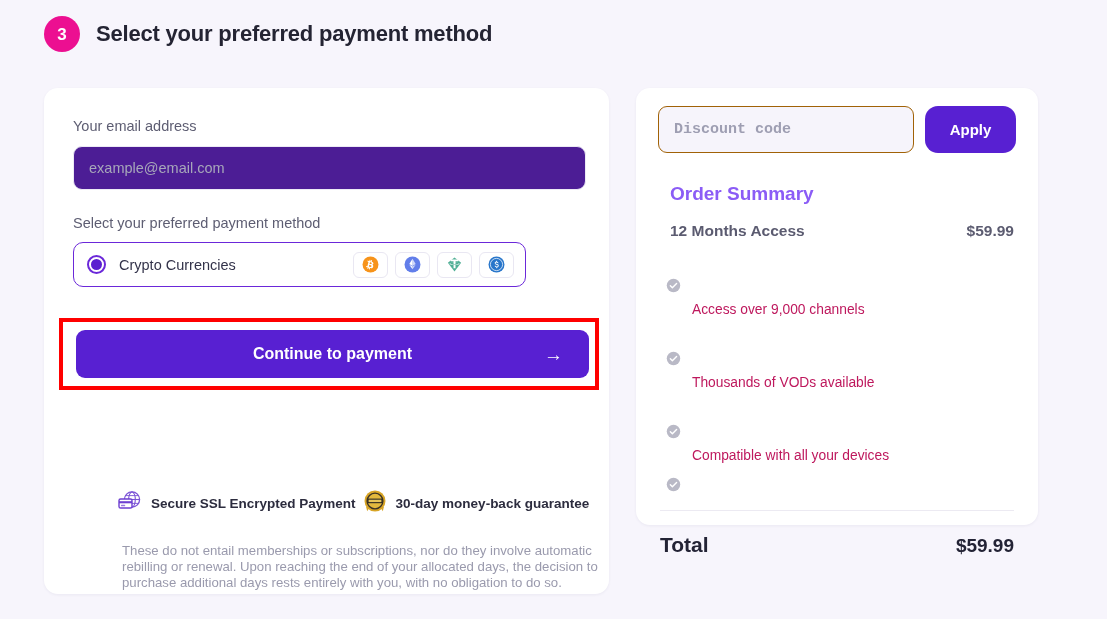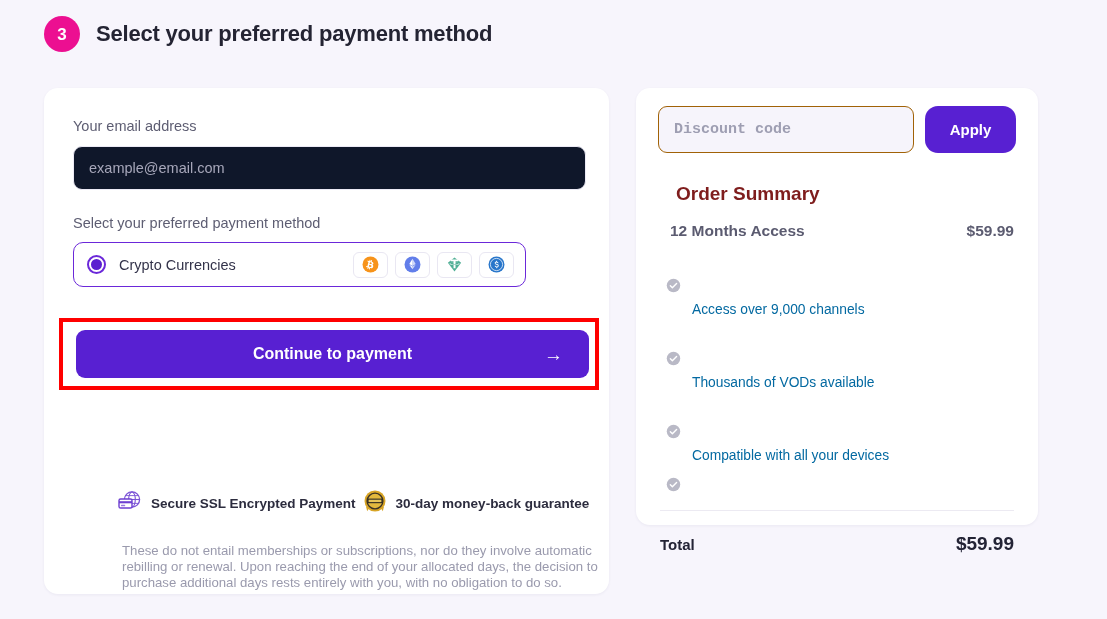--- a/index.html
+++ b/index.html
@@ -40,21 +40,21 @@
   .card-right { left: 636px; top: 88px; width: 402px; height: 437px; }
 
   
   .left-inner { padding: 30px 29px 0 29px; }
 
   .field-label {
     font-size: 14.5px; color: #5d5d72; margin-bottom: 12px;
   }
   .email-input {
     width: 513px; height: 44px;
-    background: #0f172a;
+    background: #4c1d95;
     border: 1px solid #eceaf5;
     border-radius: 9px;
     padding: 4px 15px;
     font-family: "Liberation Sans", sans-serif;
     font-size: 14.5px; color: #a7a7ba;
     outline: none;
   }
   .email-input::placeholder { color: #a7a7ba; }
 
   .section-label {
@@ -140,46 +140,46 @@
   }
   .discount-input::placeholder { color: #9e9eb2; font-weight: bold; }
   .apply-btn {
     width: 91px; height: 47px;
     background: #5820d2; border: none; border-radius: 13px;
     color: #fff; font-family: "Liberation Sans", sans-serif;
     font-size: 15px; font-weight: bold; cursor: pointer;
   }
 
   .summary-title {
-    font-size: 19px; font-weight: bold; color: #7f1d1d;
-    margin: 30px 0 0 18px;
+    font-size: 19px; font-weight: bold; color: #8b5cf6;
+    margin: 30px 0 0 12px;
   }
   .plan-row {
     display: flex; justify-content: space-between; align-items: flex-end;
     margin: 17px 2px 0 12px;
     font-weight: bold;
   }
   .plan-name { font-size: 15.5px; color: #5b5b70; }
   .plan-price { font-size: 15.5px; color: #5b5b70; }
 
   .features { margin: 18px 0 0 8px; }
   .feature {
     display: flex; align-items: center; gap: 11px; margin-bottom: 14px;
   }
-  .feature-text { font-size: 13.8px; color: #0369a1; margin-top: 44px; }
+  .feature-text { font-size: 13.8px; color: #be185d; margin-top: 44px; }
 
   .divider {
     height: 1px; background: #eceaf2;
     margin: 6px 2px 0 2px;
   }
   .total-row {
     display: flex; justify-content: space-between; align-items: baseline;
     margin: 22px 2px 0 2px;
   }
-  .total-label { font-size: 15px; font-weight: bold; color: #232335; }
+  .total-label { font-size: 21px; font-weight: bold; color: #232335; }
   .total-value { font-size: 19px; font-weight: bold; color: #232335; }
 </style>
 </head>
 <body>
 
 <div class="page">
 
   <div class="step-header">
     <div class="step-badge">3</div>
     <div class="step-title">Select your preferred payment method</div>

